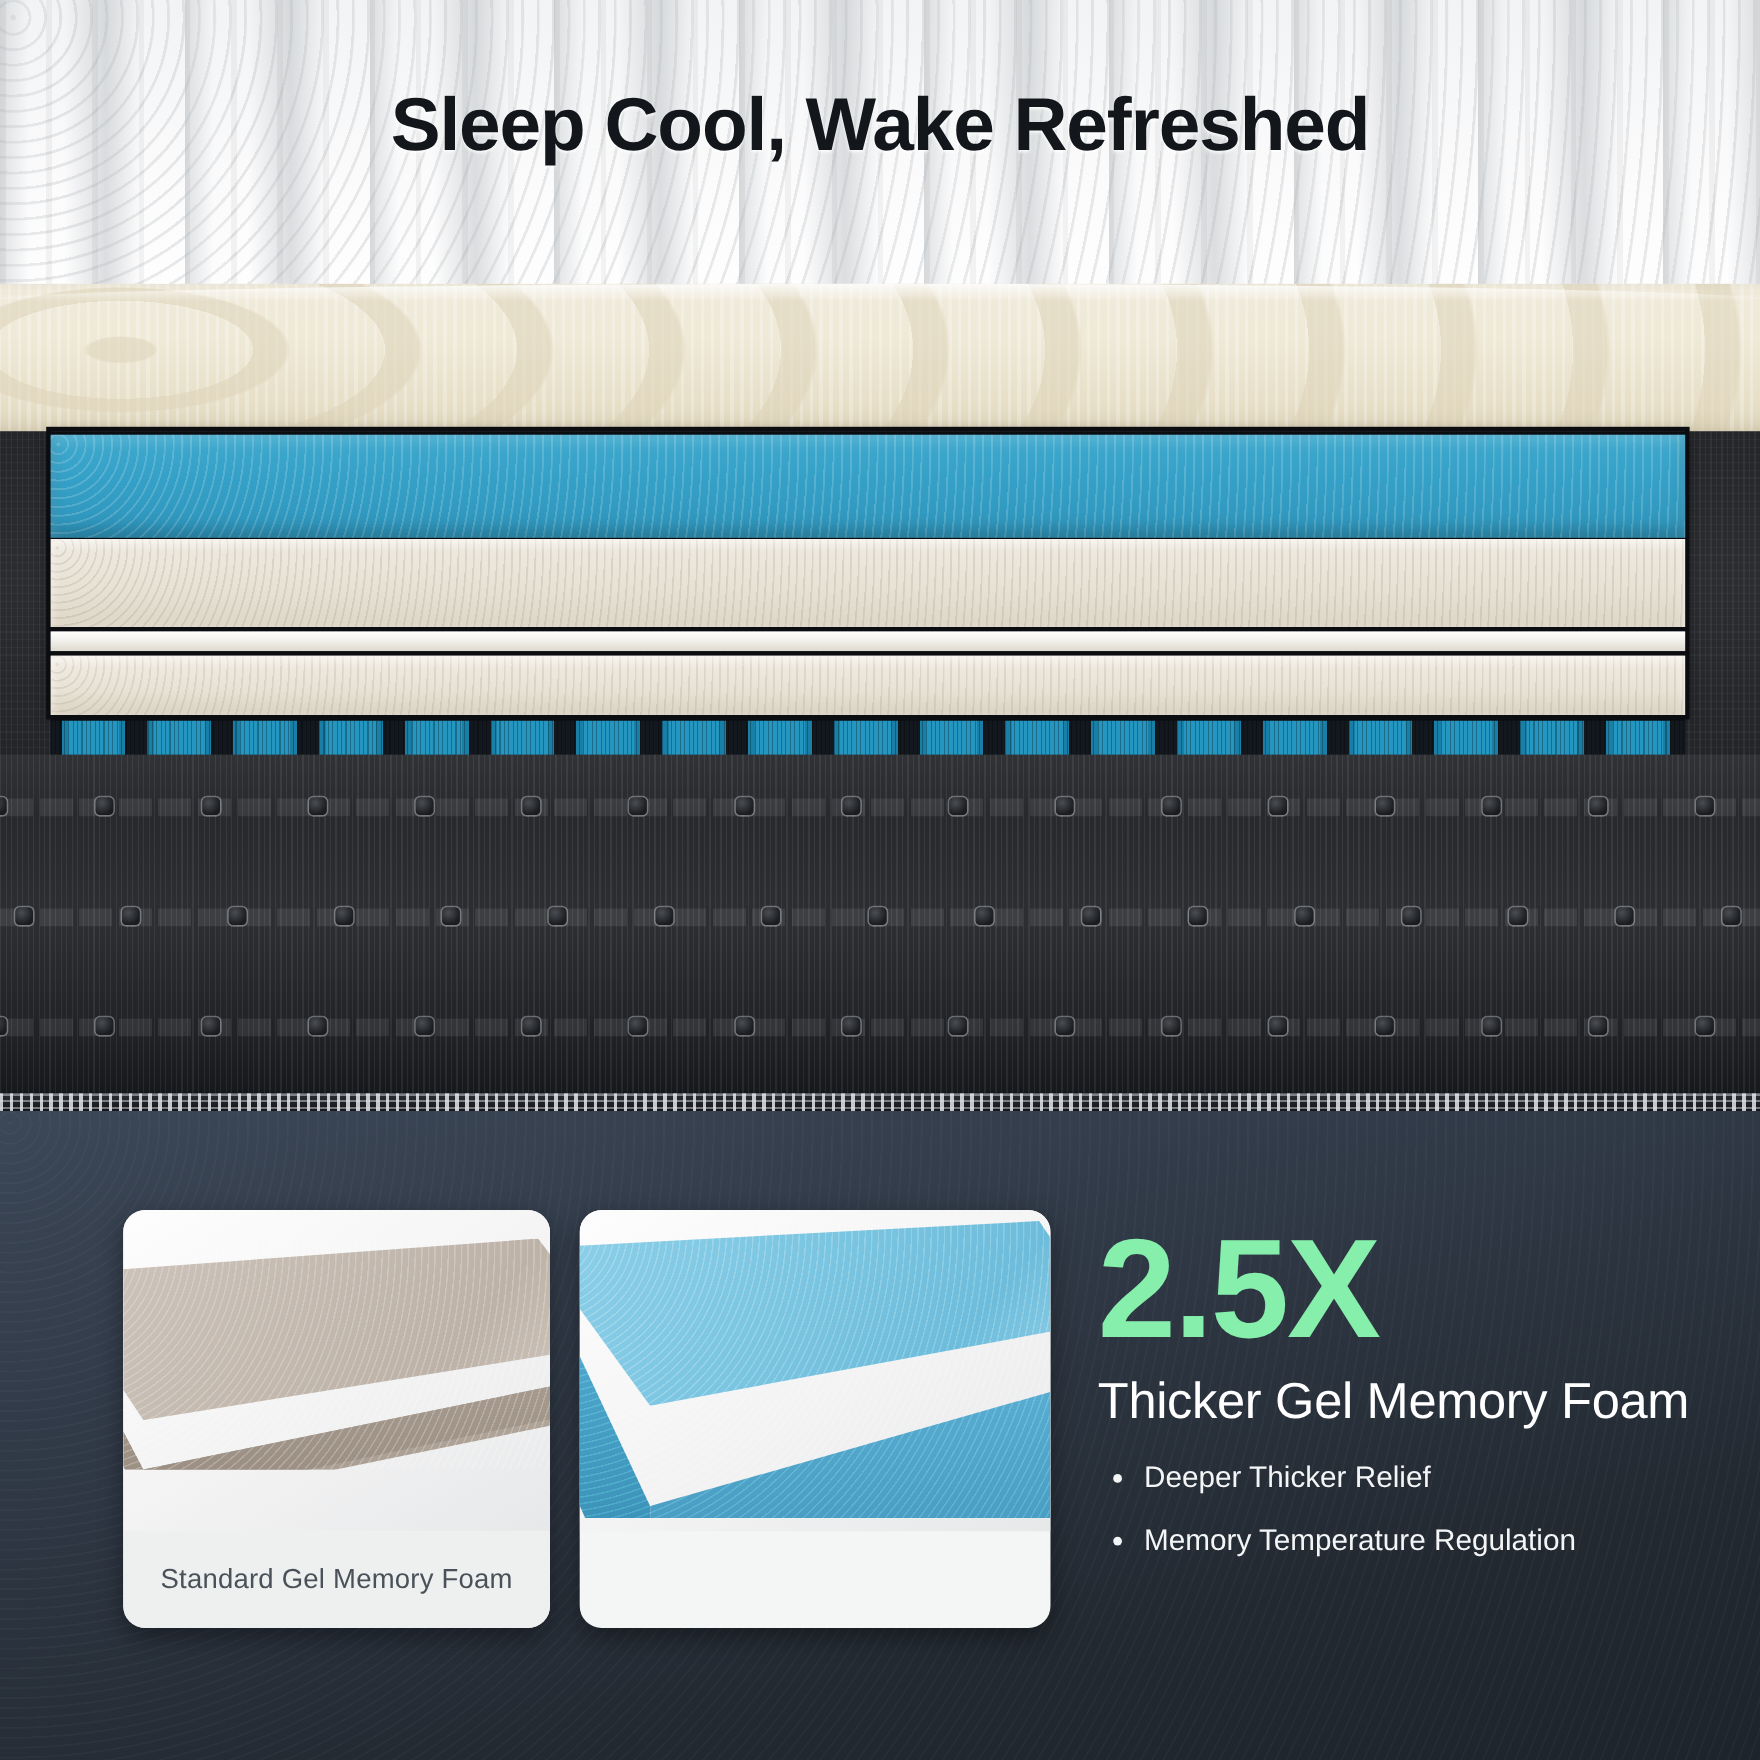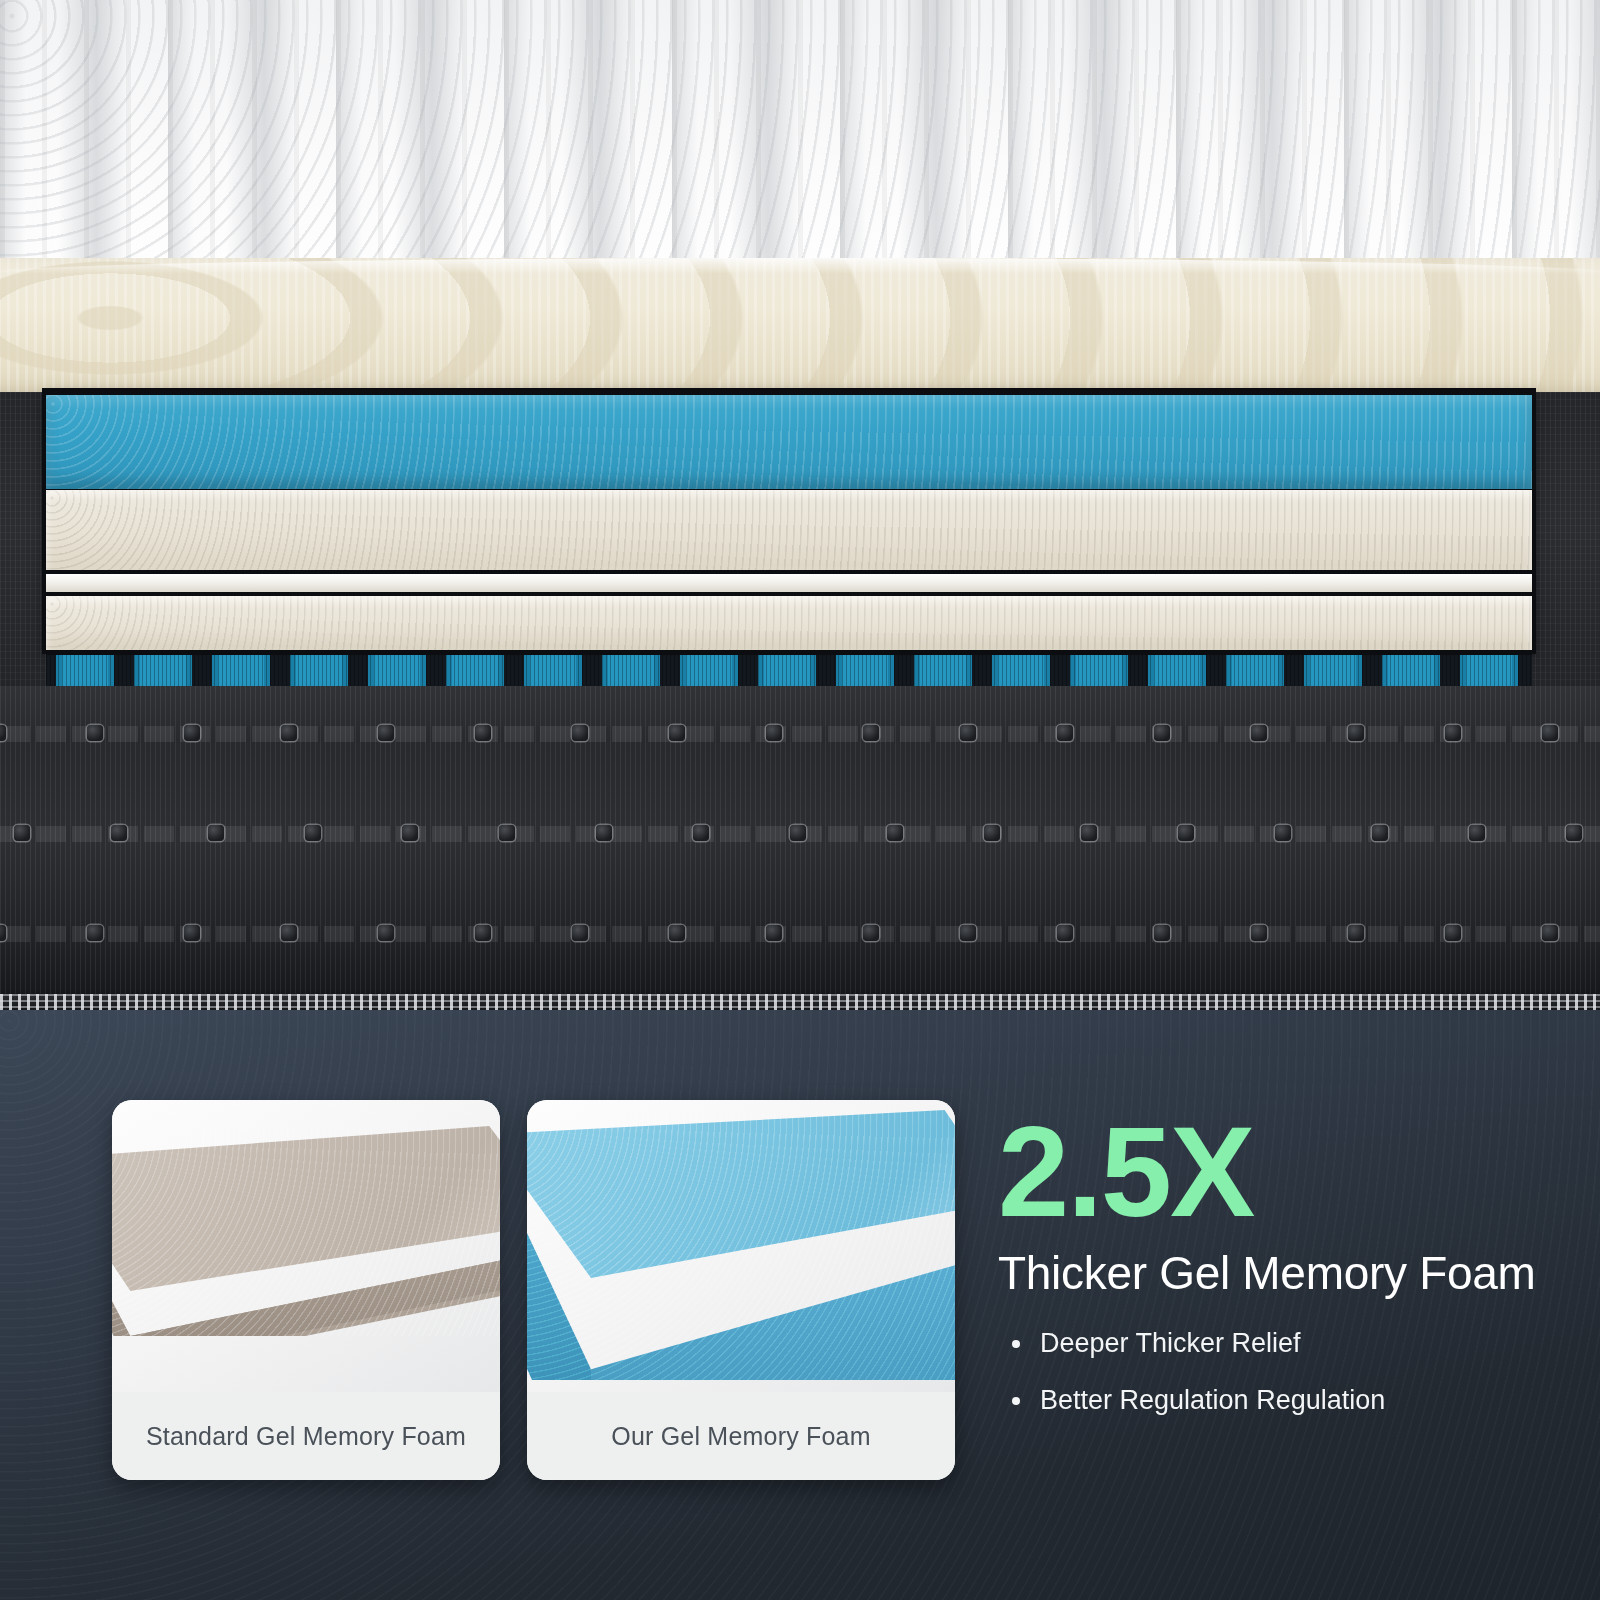--- a/index.html
+++ b/index.html
@@ -222,20 +222,21 @@
     width:8px;height:8px;border-radius:50%;background:#f3f5f6;
   }
 </style>
 </head>
 <body>
 
 <div id="stage">
 
   <div class="scene">
     <div class="curtain"></div>
+    <div class="headline">Sleep Cool, Wake Refreshed</div>
 
     <div class="quilt"></div>
     <div class="body-dark"></div>
 
     <div class="cut">
       <div class="lay lay-gel"></div>
       <div class="lay lay-foamA"></div>
       <div class="lay lay-strip"></div>
       <div class="lay lay-foamB"></div>
     </div>
@@ -324,25 +325,24 @@
 
   <div class="card card-b">
     <div class="photo">
       <div class="slab slab-b">
         <div class="face2"></div>
           <div class="face"></div>
           <div class="top"></div>
         <div class="grain"></div>
       </div>
     </div>
-    <div class="caption">Our Gel Memory Foam</div>
   </div>
 
   <div class="stat">
     <div class="stat-x">2.5X</div>
     <div class="stat-sub">Thicker Gel Memory Foam</div>
     <ul class="blist" id="bullets">
         <li>Deeper Thicker Relief</li>
-        <li>Better Regulation Regulation</li>
+        <li>Memory Temperature Regulation</li>
       </ul>
   </div>
 
 </div>
 
 </body></html>

